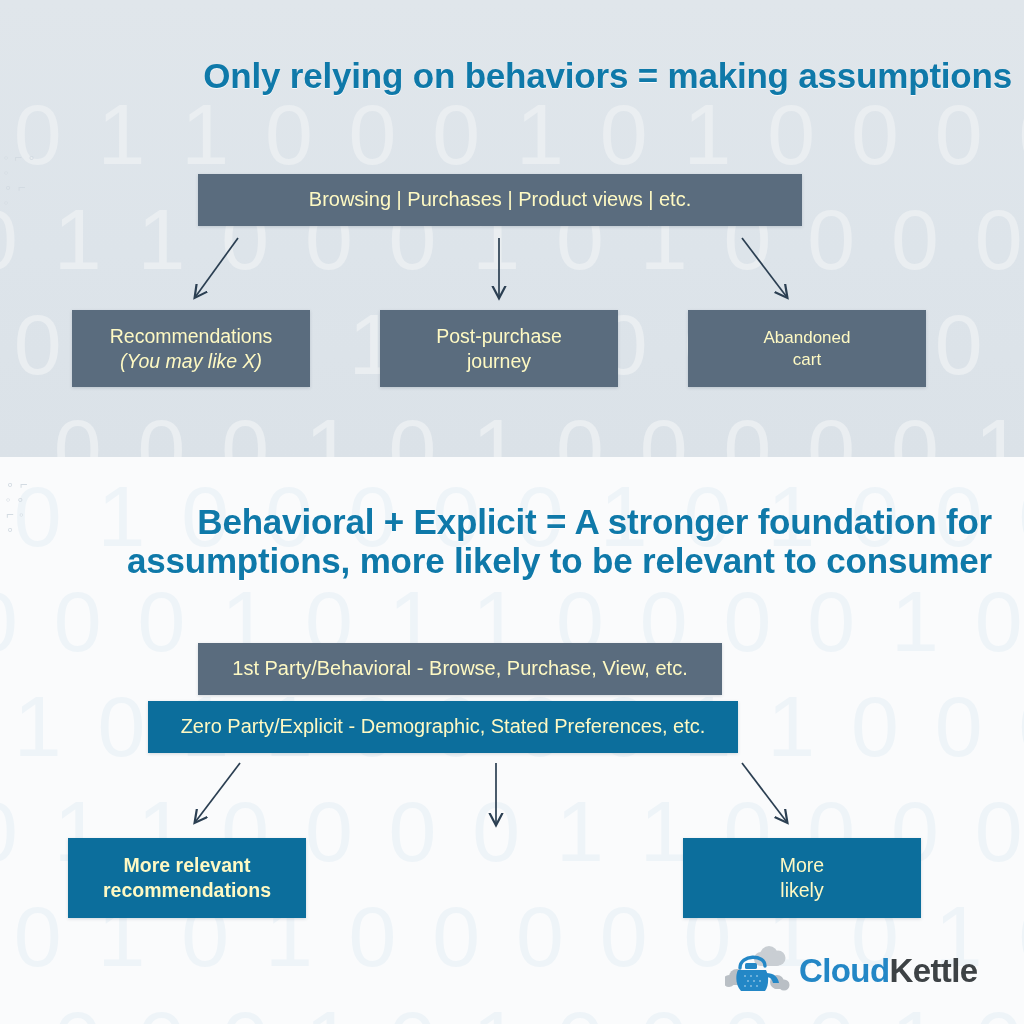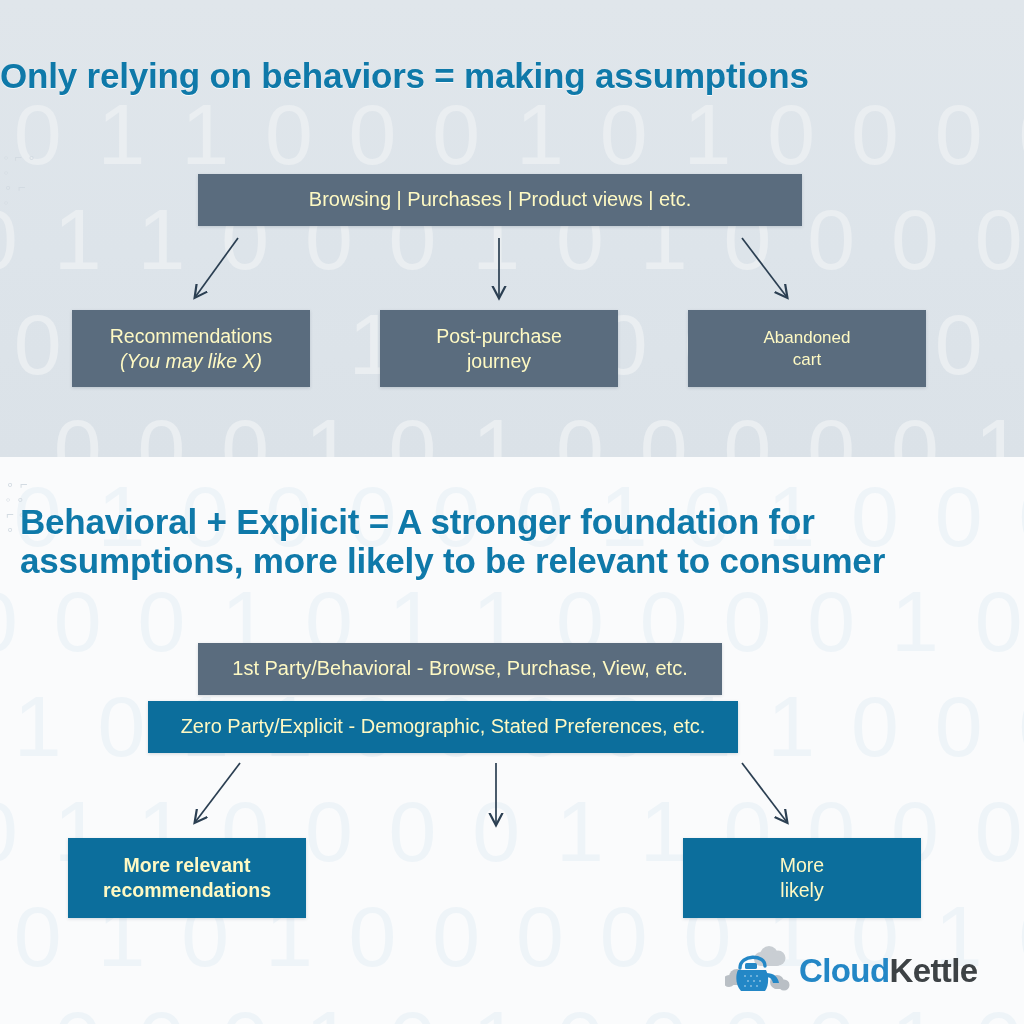--- a/index.html
+++ b/index.html
@@ -31,21 +31,21 @@
   #top-bg .binary-layer .brow   { color:#eaeef1; }
   #bottom-bg .binary-layer .brow{ color:#eef4f8; }
 
   
   .doodle { position:absolute; font-size:13px; color:#d3dbe2; letter-spacing:1px; }
 
   
   .heading {
     position:absolute;
     width:1012px;
-    text-align:left;
+    text-align:right;
     color:#0f79a9;
     font-weight:700;
     line-height:1.12;
     text-shadow:0 1px 0 rgba(255,255,255,.75);
   }
   #title-top    { top:56px; font-size:35px; letter-spacing:-.2px; }
   #title-bottom { top:502px; font-size:35px; letter-spacing:-.2px; padding:0 20px; }
 
   
   .box {

